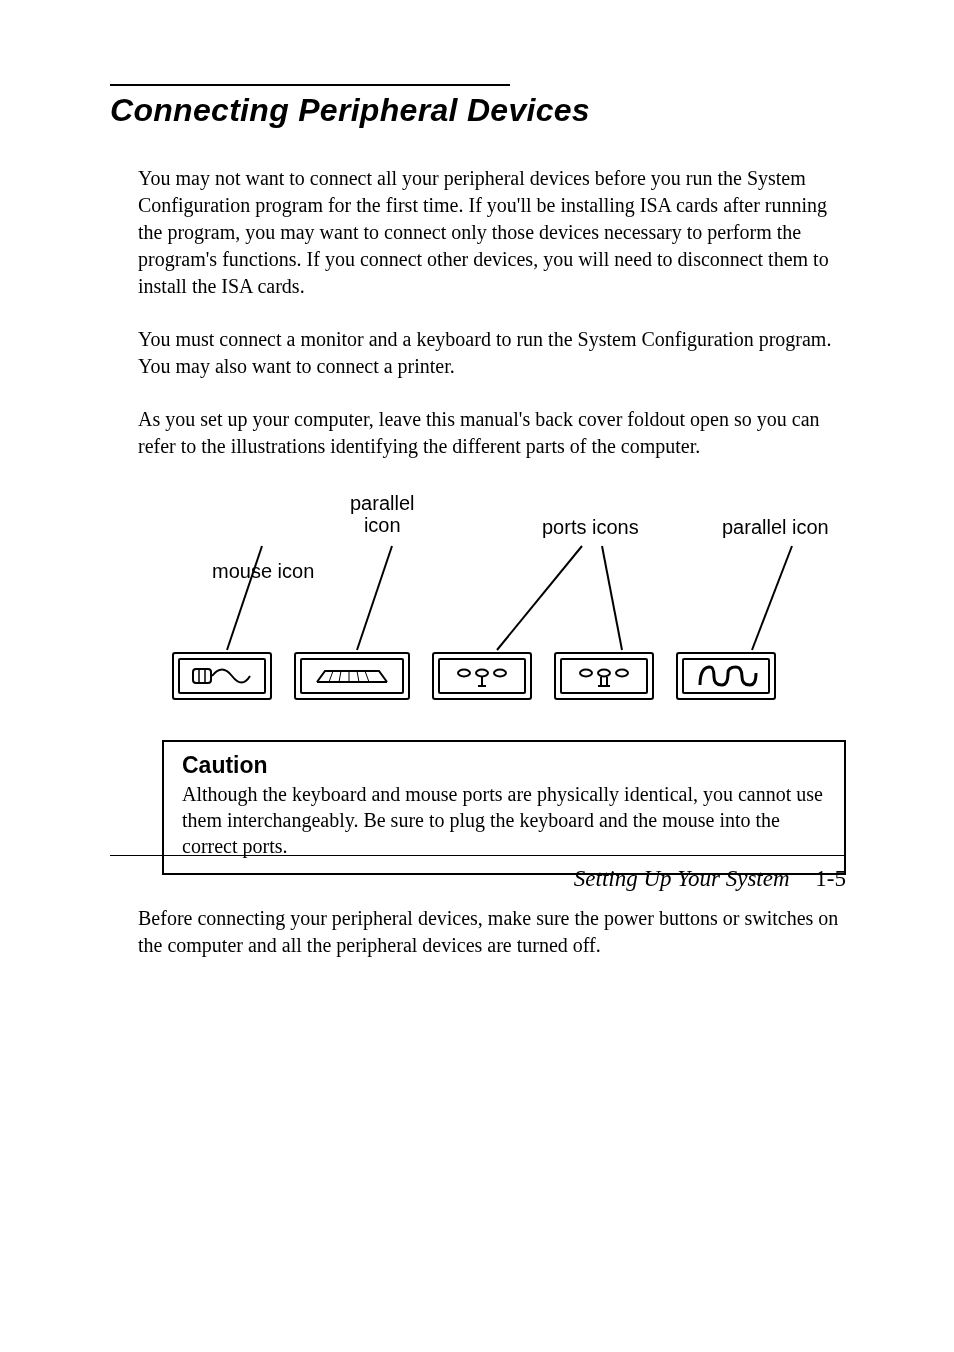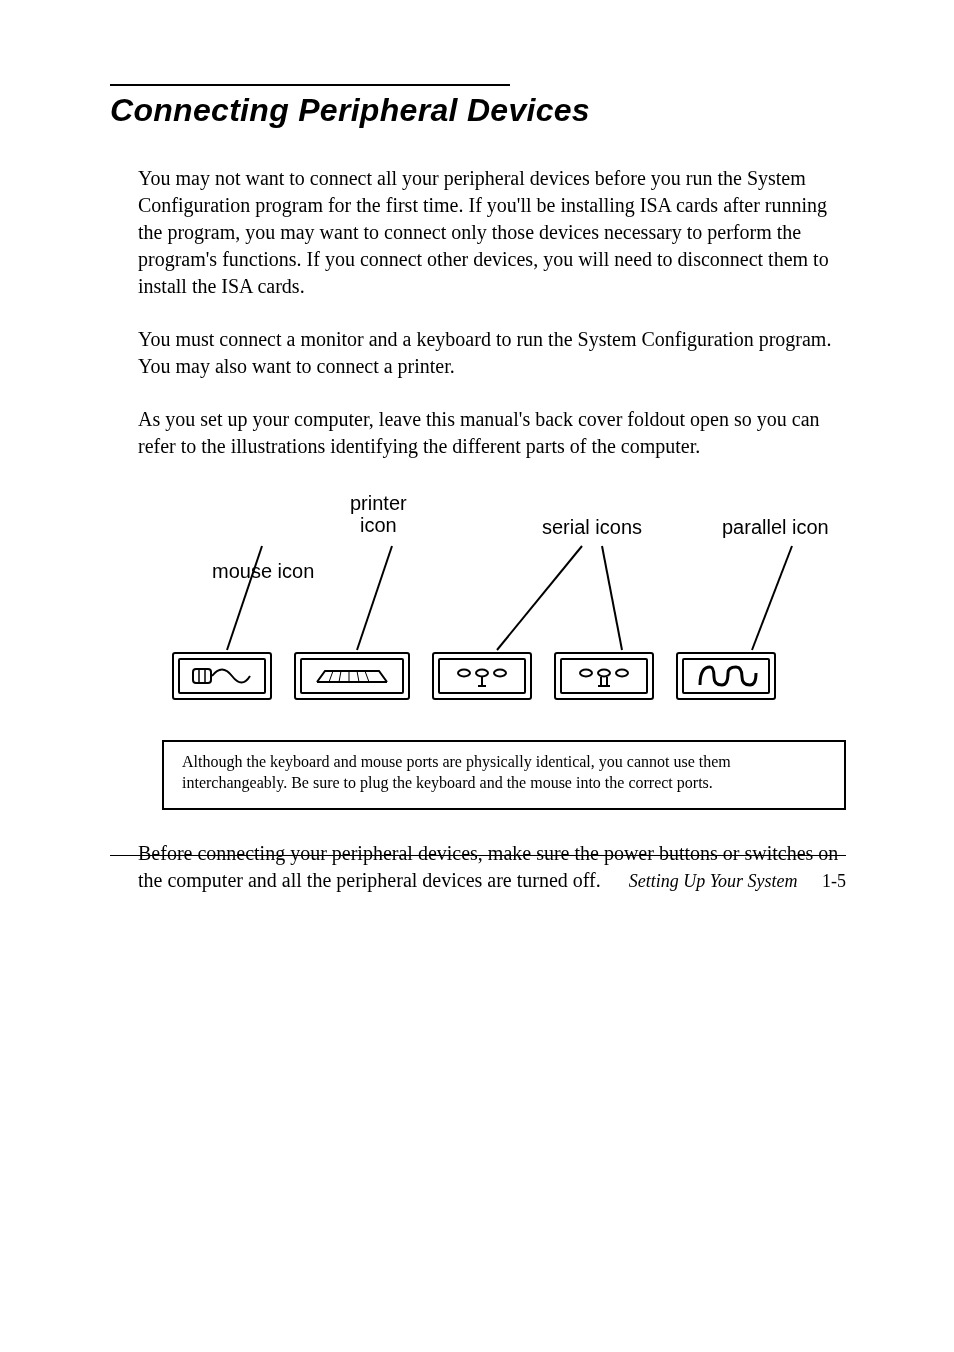--- a/index.html
+++ b/index.html
@@ -100,38 +100,38 @@
     border: 2px solid #000;
     padding: 10px 18px 14px 18px;
   }
   .caution-title {
     font-family: "Century Gothic", "Avant Garde", Futura, Arial, sans-serif;
     font-weight: 700;
     font-size: 23px;
     margin: 0 0 2px 0;
   }
   .caution-box p {
-    font-size: 16px;
+    font-size: 20px;
     line-height: 1.3;
     margin: 0;
   }
 
   
   .footer-rule {
     position: absolute;
     left: 110px;
     right: 108px;
     bottom: 108px;
     border-top: 1.5px solid #000;
   }
   .footer {
     position: absolute;
     right: 108px;
     bottom: 72px;
-    font-size: 18px;
+    font-size: 23px;
     font-style: italic;
   }
   .footer .pn {
     font-style: normal;
     margin-left: 20px;
   }
 </style>
 </head>
 <body>
 
@@ -142,24 +142,24 @@
   <div class="body">
     <p>You may not want to connect all your peripheral devices before you run the System Configuration program for the first time. If you'll be installing ISA cards after running the program, you may want to connect only those devices necessary to perform the program's functions. If you connect other devices, you will need to disconnect them to install the ISA cards.</p>
     <p>You must connect a monitor and a keyboard to run the System Configuration program. You may also want to connect a printer.</p>
     <p>As you set up your computer, leave this manual's back cover foldout open so you can refer to the illustrations identifying the different parts of the computer.</p>
   </div>
 
   <div class="figure">
     <div class="port-labels">
       <div class="lbl" style="left:50px; top:26px;margin-top:44px;">mouse icon</div>
       <div class="lbl" style="left:188px; top:2px; text-align:center;">
-        <span>printer</span><br>
+        <span>parallel</span><br>
         <span>icon</span>
       </div>
-      <div class="lbl" style="left:380px; top:26px;">serial icons</div>
+      <div class="lbl" style="left:380px; top:26px;">ports icons</div>
       <div class="lbl" style="left:560px; top:26px;">parallel icon</div>
     </div>
 
     <svg class="lines" width="700" height="170">
       <line x1="100" y1="56" x2="65" y2="160" stroke="#000" stroke-width="2"></line>
       <line x1="230" y1="56" x2="195" y2="160" stroke="#000" stroke-width="2"></line>
       <line x1="420" y1="56" x2="335" y2="160" stroke="#000" stroke-width="2"></line>
       <line x1="440" y1="56" x2="460" y2="160" stroke="#000" stroke-width="2"></line>
       <line x1="630" y1="56" x2="590" y2="160" stroke="#000" stroke-width="2"></line>
     </svg>
@@ -215,20 +215,21 @@
         <div class="port-inner" style="width:100%;">
           <svg width="64" height="26" viewBox="0 0 64 26">
             <path d="M6 22 Q6 4 16 4 Q20 4 20 14 Q20 22 28 22 Q34 22 34 10 Q34 4 42 4 Q48 4 48 14 Q48 22 56 22 Q62 22 62 10" fill="none" stroke="#000" stroke-width="3"></path>
           </svg>
         </div>
       </div>
     </div>
   </div>
 
   <div class="caution-box">
+    <div class="caution-title">Caution</div>
     <p>Although the keyboard and mouse ports are physically identical, you cannot use them interchangeably. Be sure to plug the keyboard and the mouse into the correct ports.</p>
   </div>
 
   <div class="body">
     <p>Before connecting your peripheral devices, make sure the power buttons or switches on the computer and all the peripheral devices are turned off.</p>
   </div>
 
   <div class="footer-rule"></div>
   <div class="footer">
     <span>Setting Up Your System</span>

